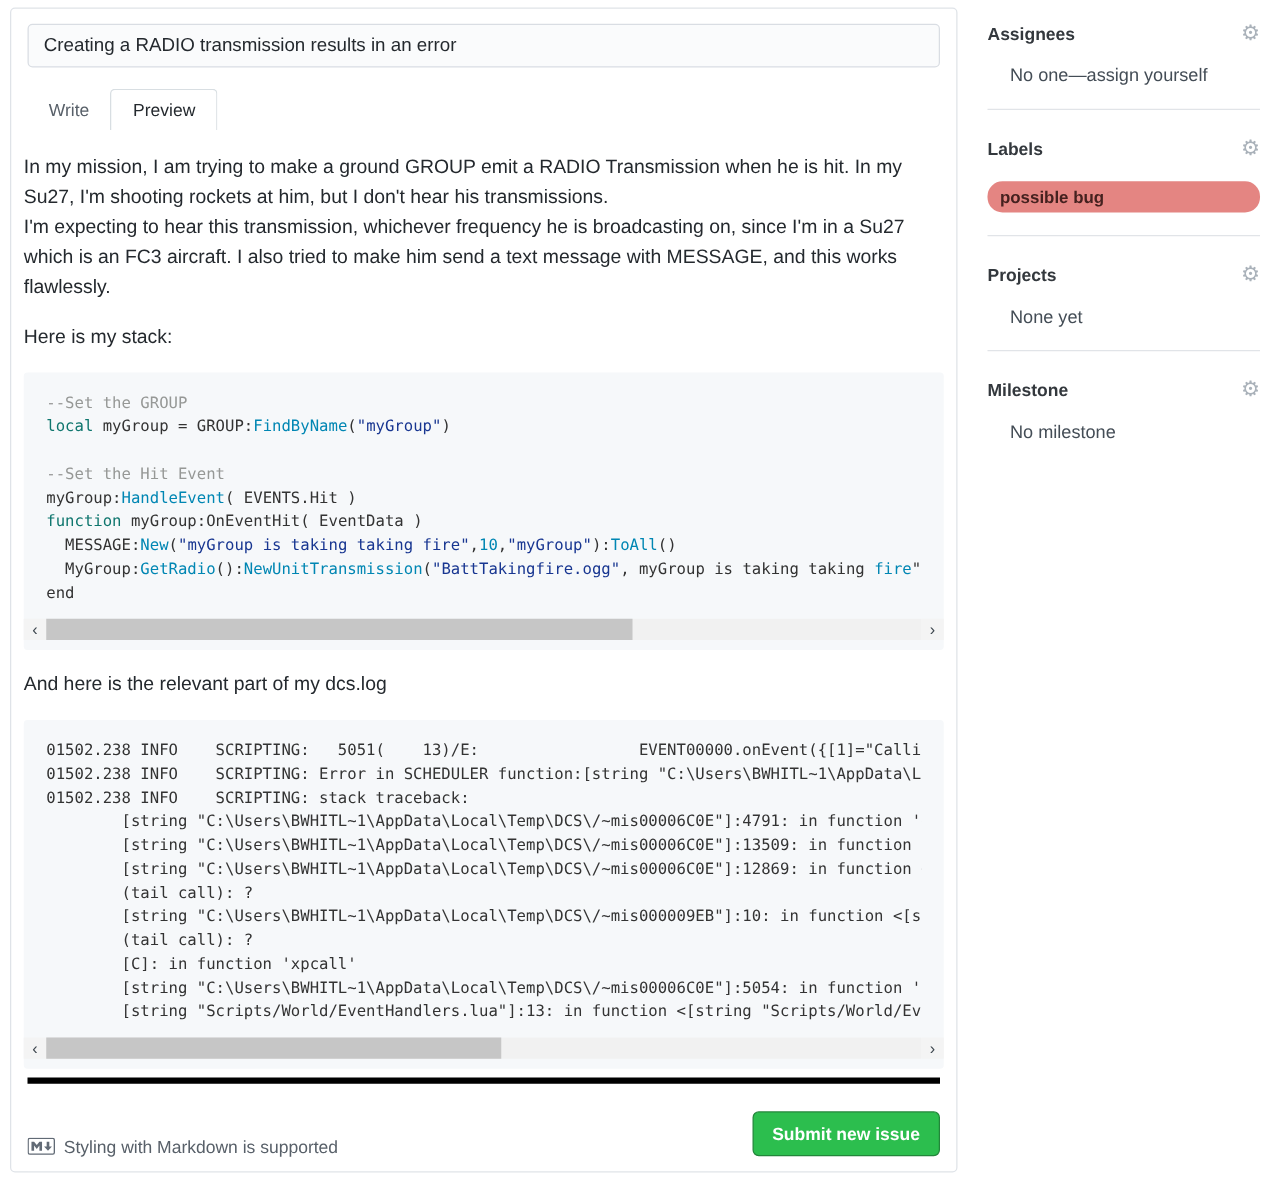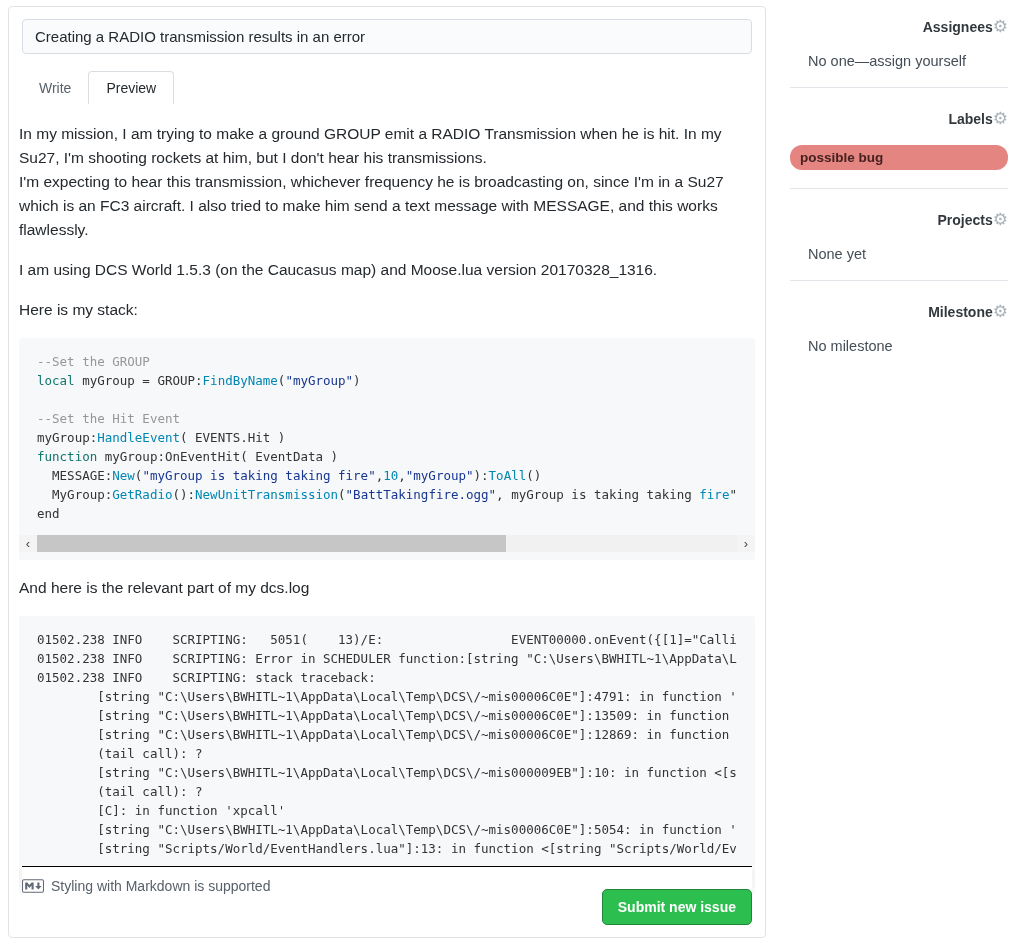--- a/index.html
+++ b/index.html
@@ -35,32 +35,32 @@
   .hscroll { display:flex; align-items:stretch; height:17px; margin-top:12px; }
   .hscroll .arr { width:18px; display:flex; align-items:center; justify-content:center;
           font-size:13px; color:#3f4850; background:#f4f4f4; cursor:pointer; line-height:17px; }
   .hscroll .track { flex:1; background:#f1f1f1; position:relative; }
   .hscroll .thumb { position:absolute; left:0; top:0; height:17px; background:#c6c6c6; }
   .thumb-1 { width:67%; }
   .thumb-2 { width:52%; }
 
   
   .card-footer { position:absolute; left:13px; right:13px; bottom:0; background:#fff;
-          border-top:1px solid #000000; padding:11px 0 12px 0;
-          display:flex; align-items:flex-start; justify-content:space-between; }
+          border-top:5px solid #000000; padding:11px 0 12px 0;
+          display:flex; align-items:flex-end; justify-content:space-between; }
   .md-note { display:flex; align-items:center; gap:7px; color:#586069; font-size:14px; }
   .submit-btn { border:1px solid #22863a; border-radius:5px; background:#2cbe4e; color:#fff;
           font-weight:bold; font-size:14px; padding:9px 15px; cursor:pointer;
           font-family:"Liberation Sans",sans-serif; }
 
   
   .sidebar { position:absolute; left:790px; top:10px; width:218px; font-size:14px; }
   .sb-section { padding:8px 0 18px 0; border-bottom:1px solid #e1e4e8; margin-bottom:14px; }
   .sb-section.last { border-bottom:none; }
-  .sb-head { display:flex; align-items:center; justify-content:flex-end; margin-bottom:18px; }
+  .sb-head { display:flex; align-items:center; justify-content:space-between; margin-bottom:18px; }
   .sb-title { color:#33383d; font-weight:600; font-size:14px; }
   .gear { color:#aab2ba; font-size:17px; line-height:1; cursor:pointer; }
   .sb-body { color:#444d56; font-size:14.5px;margin-left:18px; }
   .label-chip { height:25px; line-height:25px; border-radius:12px; padding-left:10px;
           font-size:13.5px; font-weight:600; margin-top:2px; }
 </style>
 </head>
 <body>
 
 <div class="page">
@@ -71,21 +71,20 @@
 
     <div class="tabnav">
       <div class="tab">Write</div>
       <div class="tab active">Preview</div>
     </div>
 
     <div class="preview-body">
 
       <p><span>In my mission, I am trying to make a ground GROUP emit a RADIO Transmission when he is hit. In my Su27, I'm shooting rockets at him, but I don't hear his transmissions.</span><br><span>I'm expecting to hear this transmission, whichever frequency he is broadcasting on, since I'm in a Su27 which is an FC3 aircraft. I also tried to make him send a text message with MESSAGE, and this works flawlessly.</span></p>
 
-      <p>I am using DCS World 1.5.3 (on the Caucasus map) and Moose.lua version 20170328_1316.</p>
 
       <p>Here is my stack:</p>
 
       <div class="codeblock">
         <pre><span class="tok-c">--Set the GROUP</span>
 <span class="tok-k">local</span><span class="tok-p"> myGroup = GROUP:</span><span class="tok-f">FindByName</span><span class="tok-p">(</span><span class="tok-s">"myGroup"</span><span class="tok-p">)</span>
 <span class="tok-p"></span>
 <span class="tok-c">--Set the Hit Event</span>
 <span class="tok-p">myGroup:</span><span class="tok-f">HandleEvent</span><span class="tok-p">( EVENTS.Hit )</span>
 <span class="tok-k">function</span><span class="tok-p"> myGroup:OnEventHit( EventData )</span>

